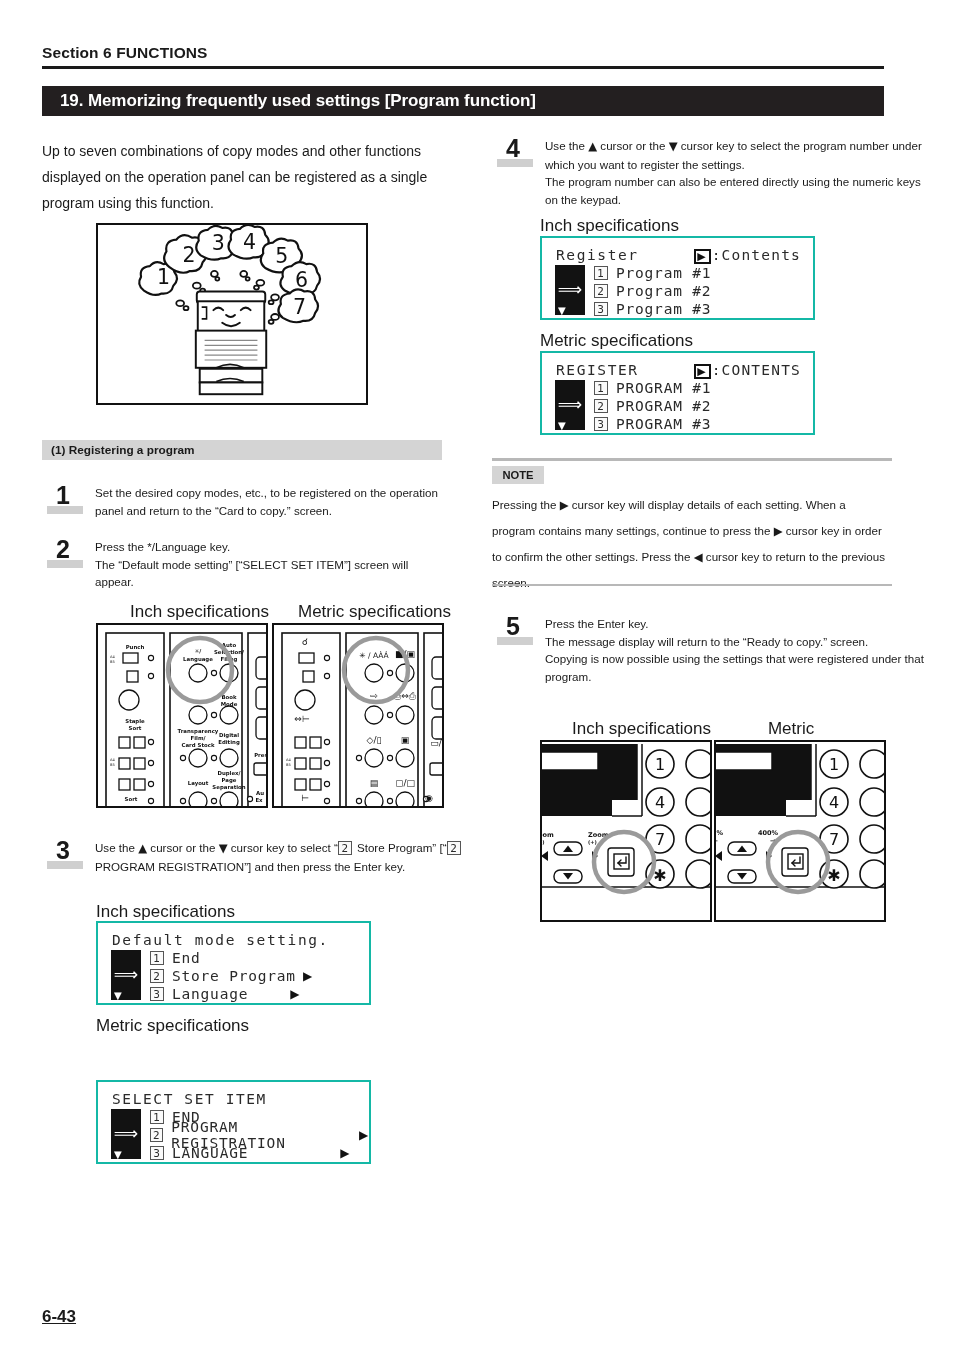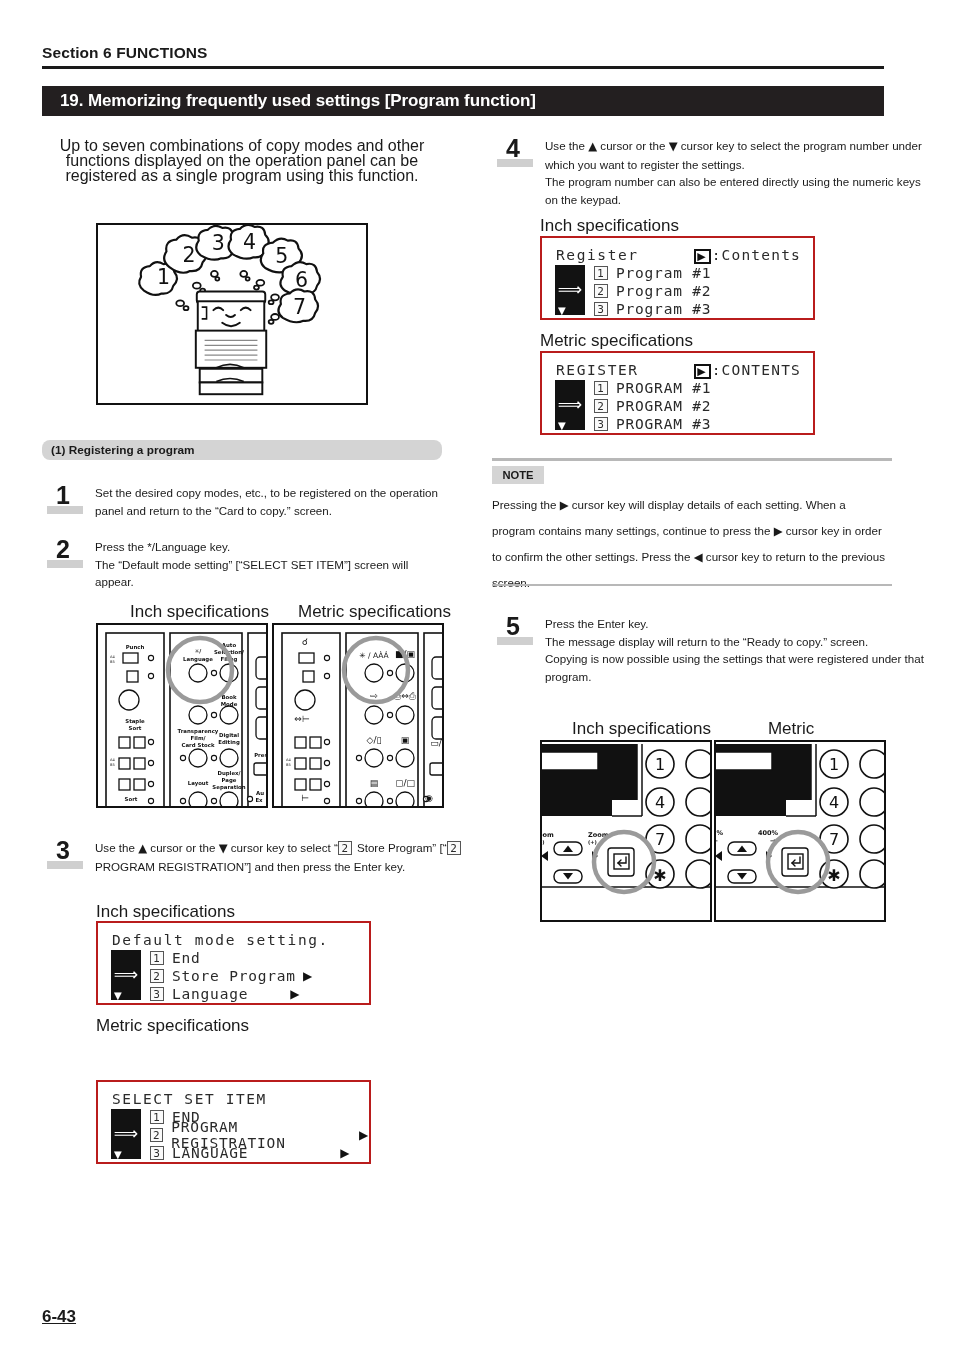--- a/index.html
+++ b/index.html
@@ -22,36 +22,36 @@
     background: #1a1a1a;
   }
   .title-bar {
     position: absolute; left: 42px; top: 86px; width: 842px; height: 30px;
     background: #231f20; color: #fff;
     display: flex; align-items: center;
     padding-left: 18px;
     font-size: 17px; font-weight: bold; letter-spacing: -.1px;
   }
 
-  .para { font-size: 16px; line-height: 15px; text-align: center; }
+  .para { font-size: 14px; line-height: 26px; }
 
   
   .illus {
     position: absolute; left: 96px; top: 223px;
     width: 272px; height: 182px;
     border: 2.5px solid #111; background: #fff;
   }
   .illus svg { display:block; width:100%; height:100%; }
 
   
   .sub-head {
     position: absolute; left: 42px; top: 440px; width: 400px; height: 20px;
     background: #d4d4d4;
     font-size: 11.8px; font-weight: bold;
-    display: flex; align-items: center; padding-left: 9px; border-radius: 8px;
+    display: flex; align-items: center; padding-left: 9px;
   }
 
   
   .step { position: absolute; display: block; }
   .step .num {
     position: absolute; left: 0; top: 0; width: 42px; text-align: center;
     font-size: 25px; font-weight: bold; line-height: 24px; color: #1a1a1a;
   }
   .step .numbar {
     position: absolute; left: 5px; top: 23px; width: 36px; height: 8px;
@@ -59,21 +59,21 @@
   }
   .step .txt {
     position: absolute; left: 53px; top: 1px;
     font-size: 11.6px; line-height: 17.5px;
   }
 
   .caplabel { position: absolute; font-size: 17px; text-align: center; }
 
   
   .lcd {
-    position: absolute; border: 2px solid #b91c1c; background: #fff;
+    position: absolute; border: 2px solid #14b8a6; background: #fff;
     font-family: "DejaVu Sans Mono", monospace;
   }
   .lcd .l-title {
     position: absolute; left: 14px; top: 9px;
     font-size: 14.5px; letter-spacing: 1.6px; color:#2a2a2a;
   }
   .lcd .l-contents {
     position: absolute; right: 12px; top: 9px;
     font-size: 14.5px; letter-spacing: 1.2px; color:#2a2a2a;
     display: flex; align-items: center; gap: 1px;

